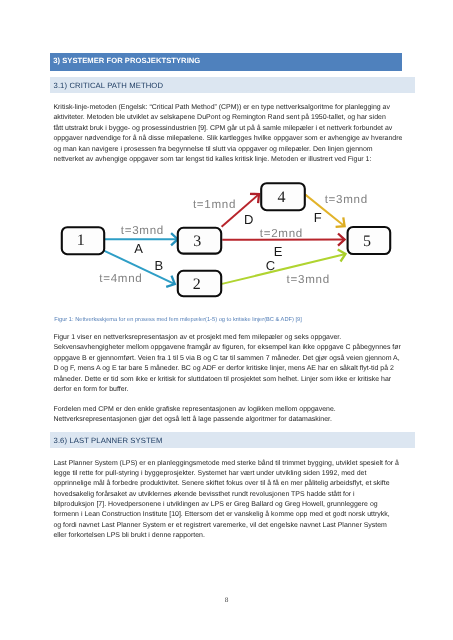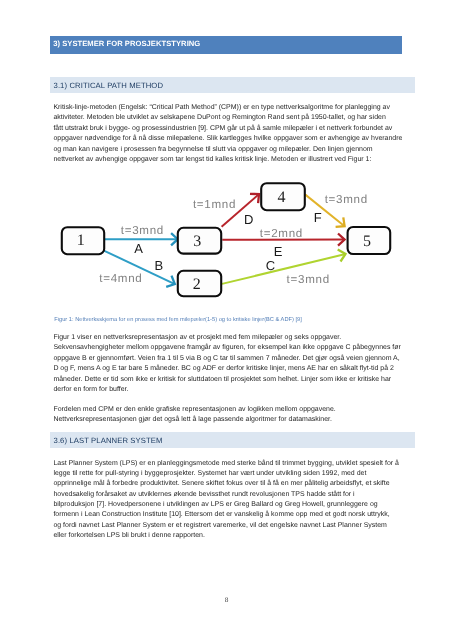--- a/index.html
+++ b/index.html
@@ -24,21 +24,21 @@
 
   .nodetext text{font-family:"Liberation Serif",serif;font-size:16px;fill:#1a1a1a;text-anchor:middle;}
   .durtext text{font-family:"Liberation Sans",sans-serif;font-size:11.6px;letter-spacing:0.7px;fill:#818181;}
   .edgeid text{font-family:"Liberation Sans",sans-serif;font-size:13px;fill:#1a1a1a;}
 </style>
 </head>
 <body>
 
 <div class="page">
 
-  <div class="h1bar" style="top:36px">
+  <div class="h1bar" style="top:53px">
     <span class="lbl">3) SYSTEMER FOR PROSJEKTSTYRING</span>
   </div>
 
   <div class="h2bar" style="top:76.5px;height:16.2px">
     <span class="lbl">3.1) CRITICAL PATH METHOD</span>
   </div>
 
   <div class="para" style="top:103px">
     <div class="ln">Kritisk-linje-metoden (Engelsk: “Critical Path Method” (CPM)) er en type nettverksalgoritme for planlegging av</div>
     <div class="ln">aktiviteter. Metoden ble utviklet av selskapene DuPont og Remington Rand sent på 1950-tallet, og har siden</div>

